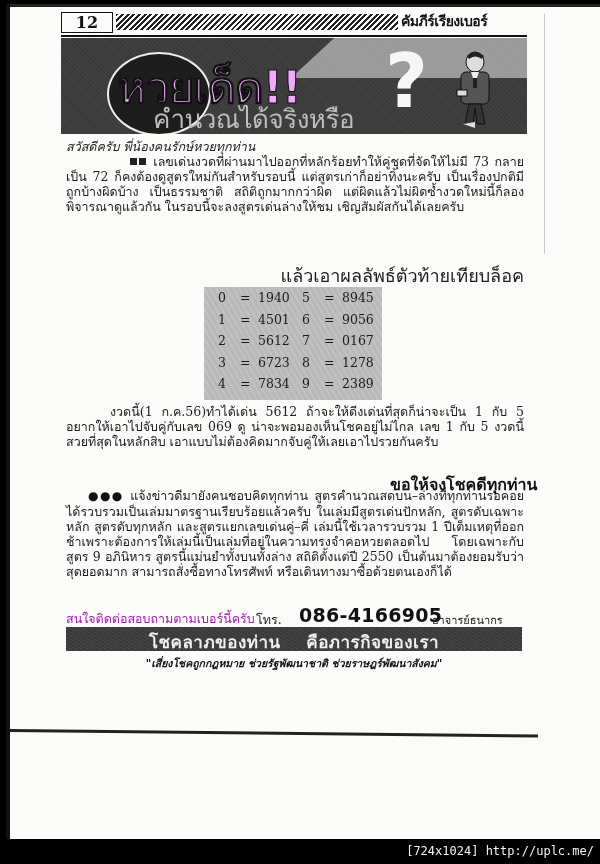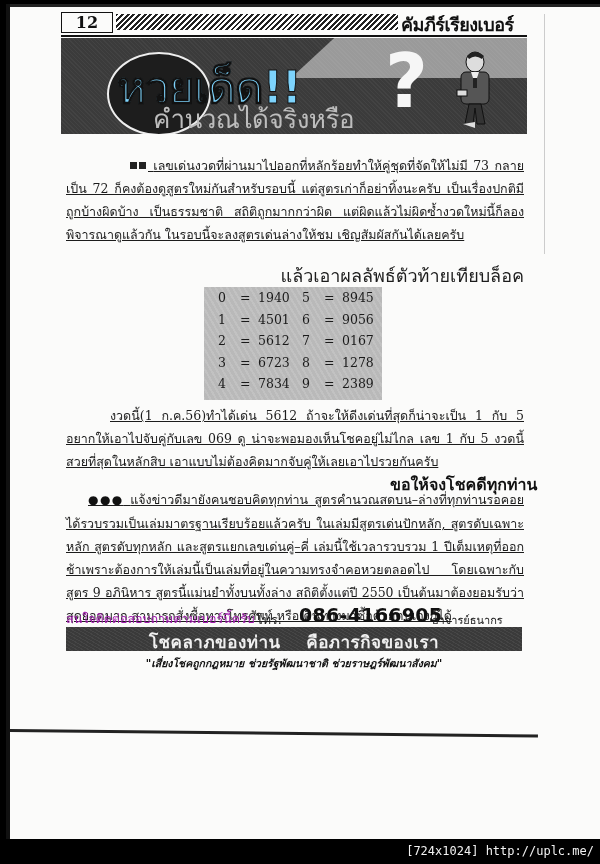--- a/index.html
+++ b/index.html
@@ -24,21 +24,21 @@
     position: absolute; left: 0; top: 0; width: 50px; height: 19px;
     border: 1.5px solid #111; font-family: "DejaVu Serif", serif; font-weight: bold;
     font-size: 16px; text-align: center; line-height: 19px; color: #111;
   }
   .hatch {
     position: absolute; left: 55px; top: 2px; width: 282px; height: 16px;
     background: repeating-linear-gradient(135deg, #222 0 2px, #fff 2px 4px);
   }
   .mag-title {
     position: absolute; left: 340px; top: -2px; font-family: "DejaVu Sans", sans-serif;
-    font-weight: bold; font-size: 18px; color: #111; letter-spacing: -0.5px; white-space: nowrap;
+    font-weight: bold; font-size: 14px; color: #111; letter-spacing: -0.5px; white-space: nowrap;
   }
   .hdr-rule { position: absolute; left: 57px; top: 35px; width: 466px; height: 2px; background: #111; }
 
   
   .banner {
     position: absolute; left: 57px; top: 37px; width: 466px; height: 96px;
     background: #3b3b3b; overflow: hidden;
   }
   .banner-light {
     position: absolute; left: 230px; top: 0; width: 240px; height: 40px;
@@ -47,41 +47,41 @@
   .banner-noise {
     position:absolute; inset:0;
     background: repeating-linear-gradient(45deg, rgba(255,255,255,0.04) 0 1px, transparent 1px 3px);
   }
   .banner-circle {
     position: absolute; left: 46px; top: 14px; width: 100px; height: 80px;
     border: 2px solid #eee; border-radius: 50%; background: #1d1d1d;
   }
   .banner-title {
     position: absolute; left: 56px; top: 14px; font-family: "DejaVu Sans", sans-serif;
-    font-weight: bold; font-size: 44px; color: #7dd3fc; letter-spacing: -1px; white-space: nowrap;
+    font-weight: bold; font-size: 44px; color: #f0abfc; letter-spacing: -1px; white-space: nowrap;
     -webkit-text-stroke: 1px #111;
   }
   .banner-sub {
     position: absolute; left: 92px; top: 60px; font-family: "DejaVu Serif", serif;
     font-size: 26px; color: #bdbdbd; white-space: nowrap; letter-spacing: -0.5px;
   }
   .banner-q {
     position: absolute; left: 324px; top: 6px; font-family: "DejaVu Sans", sans-serif;
     font-weight: bold; font-size: 74px; color: #f6f6f6; line-height: 1;
   }
   .mascot { position: absolute; left: 386px; top: 12px; width: 56px; height: 80px; }
 
   
   .greeting {
     position: absolute; left: 62px; top: 137px; font-family: "DejaVu Serif", serif;
     font-style: italic; font-size: 12.5px; color: #222; white-space: nowrap;
   }
   .para {
     position: absolute; left: 62px; width: 458px; font-family: "DejaVu Serif", serif;
-    font-size: 12.5px; line-height: 23px; color: #1c1c1c; text-align: justify; text-decoration: underline;
+    font-size: 12.5px; line-height: 15px; color: #1c1c1c; text-align: justify;
   }
   .p1 { top: 154px; text-indent: 64px; }
   .bullet-sq { display:inline-block; width:7px; height:7px; background:#222; margin-right:2px; vertical-align: 1px; }
   .formula1 {
     position: absolute; left: 62px; width: 458px; top: 242px; text-align: center;
     font-size: 12.5px; color: #1c1c1c; padding-left: 20px; box-sizing: border-box;
   }
   .formula1 b { font-family: "DejaVu Sans", sans-serif; }
   .formula2 {
     position: absolute; left: 62px; width: 458px; top: 261px; text-align: right;
@@ -172,20 +172,21 @@
       <path d="M20 6 Q28 -2 37 6 L35 9 Q28 4 22 9 Z" fill="#222"></path>
       <rect x="14" y="22" width="28" height="32" rx="5" fill="#555" stroke="#111"></rect>
       <path d="M24 22 L28 34 L32 22 Z" fill="#eee"></path>
       <rect x="26" y="28" width="4" height="10" fill="#222"></rect>
       <rect x="10" y="40" width="10" height="6" fill="#ddd" stroke="#111"></rect>
       <path d="M22 54 L18 74 L26 74 L28 58 L30 74 L38 74 L34 54 Z" fill="#333" stroke="#111"></path>
       <path d="M16 74 L28 78 L28 72 Z" fill="#ddd"></path>
     </svg>
   </div>
 
+  <div class="greeting" style="left:56px;top:133px;">สวัสดีครับ พี่น้องคนรักษ์หวยทุกท่าน</div>
 
   <div class="para p1" style="left:56px;top:150px;">
     <span class="bullet-sq"></span><span class="bullet-sq"></span>
     <span>เลขเด่นงวดที่ผ่านมาไปออกที่หลักร้อยทำให้คู่ชุดที่จัดให้ไม่มี 73 กลายเป็น 72 ก็คงต้องดูสูตรใหม่กันสำหรับรอบนี้ แต่สูตรเก่าก็อย่าทิ้งนะครับ เป็นเรื่องปกติมีถูกบ้างผิดบ้าง เป็นธรรมชาติ สถิติถูกมากกว่าผิด แต่ผิดแล้วไม่ผิดซ้ำงวดใหม่นี้ก็ลองพิจารณาดูแล้วกัน ในรอบนี้จะลงสูตรเด่นล่างให้ชม เชิญสัมผัสกันได้เลยครับ</span>
   </div>
 
   <div class="formula2" style="left:56px;top:257px;">แล้วเอาผลลัพธ์ตัวท้ายเทียบล็อค</div>
 
   <div class="table-box" style="left:194px;top:283px;">
     <div class="tbl-col c0">

